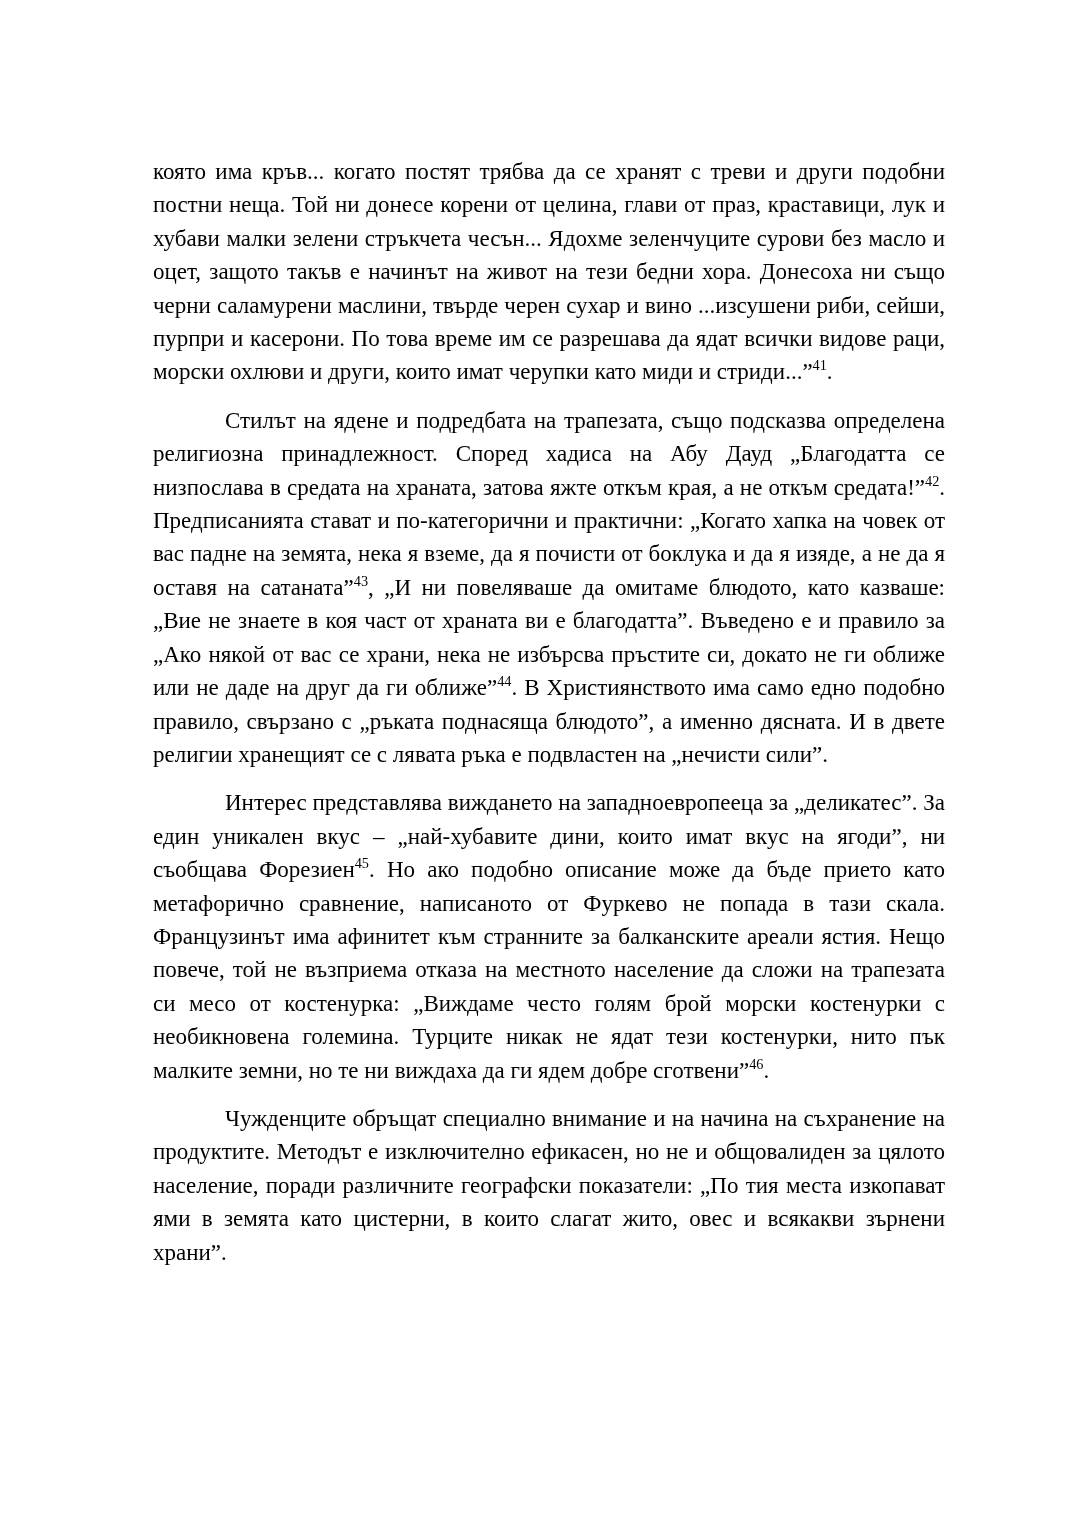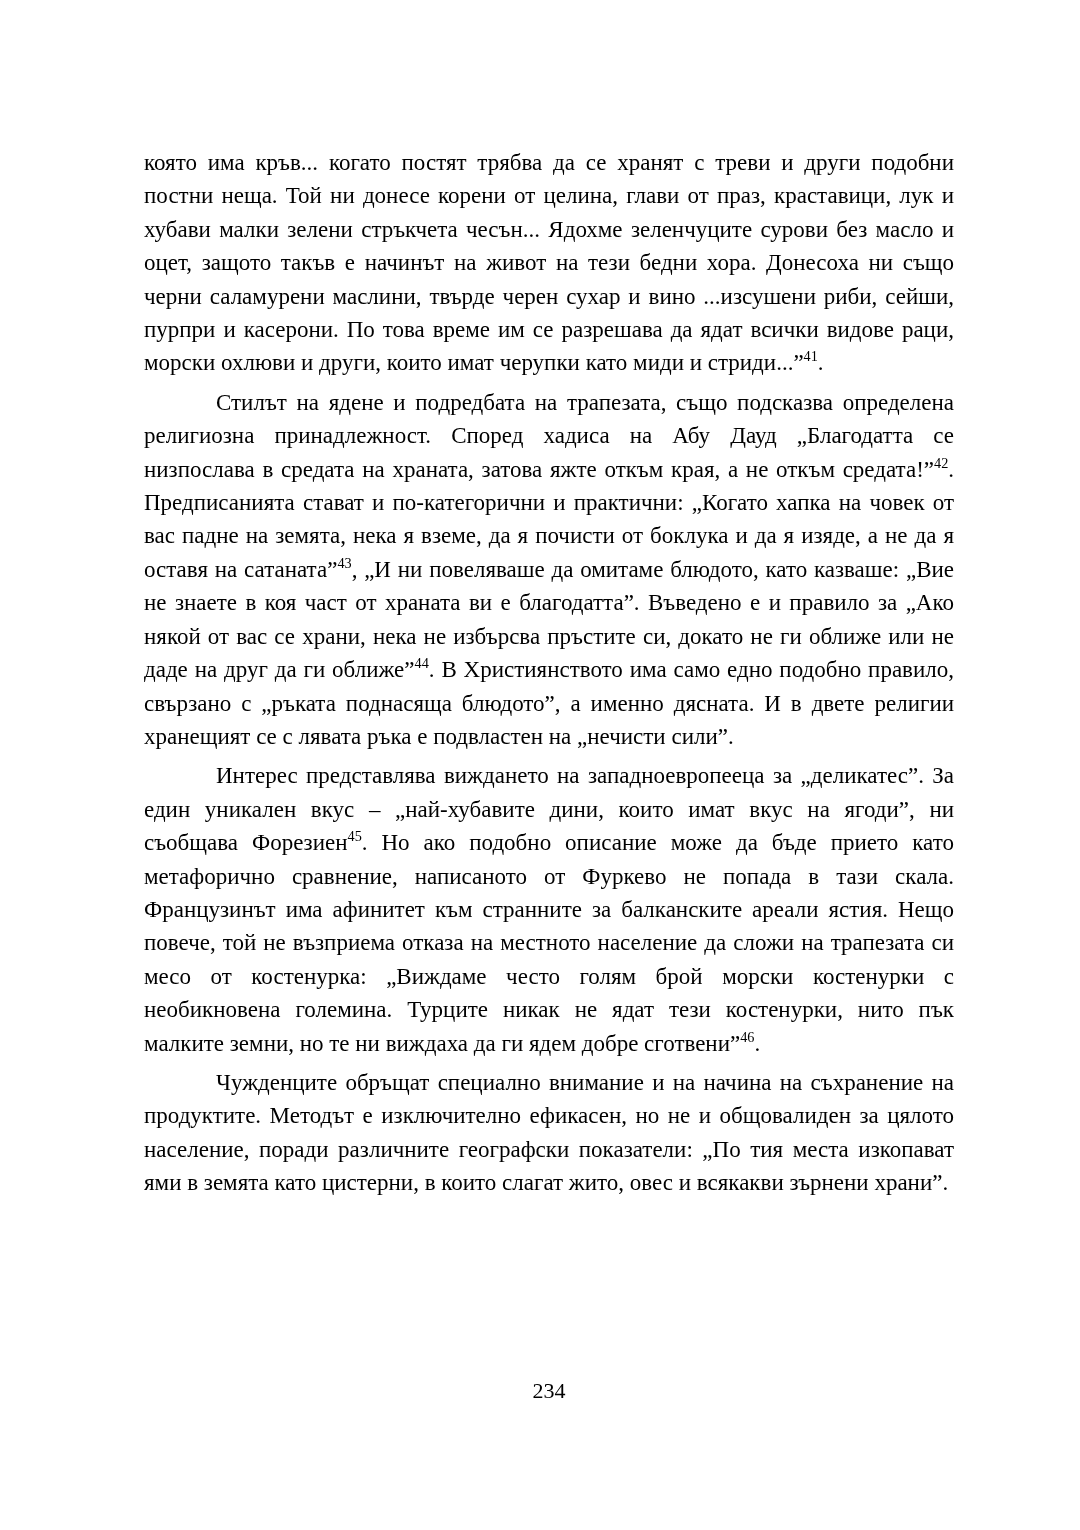--- a/index.html
+++ b/index.html
@@ -20,21 +20,21 @@
     position: absolute;
     left: 138px;
     top: 140px;
     width: 822px;
     font-size: 23px;
     line-height: 33.4px;
     text-align: justify;
     text-justify: inter-word;
   }
   p.para {
-    margin: 6px;
+    margin: 15px;
     padding: 0;
   }
   p.para.indent {
     text-indent: 72px;
   }
   sup.fnref {
     font-size: 0.62em;
     line-height: 0;
     vertical-align: super;
   }
@@ -51,14 +51,13 @@
 </head>
 <body>
 
 <div class="page">
   <div class="text-block">
       <p class="para"><span>която има кръв... когато постят трябва да се хранят с треви и други подобни постни неща. Той ни донесе корени от целина, глави от праз, краставици, лук и хубави малки зелени стръкчета чесън... Ядохме зеленчуците сурови без масло и оцет, защото такъв е начинът на живот на тези бедни хора. Донесоха ни също черни саламурени маслини, твърде черен сухар и вино ...изсушени риби, сейши, пурпри и касерони. По това време им се разрешава да ядат всички видове раци, морски охлюви и други, които имат черупки като миди и стриди...”</span><sup class="fnref">41</sup><span>.</span></p>
       <p class="para indent"><span>Стилът на ядене и подредбата на трапезата, също подсказва определена религиозна принадлежност. Според хадиса на Абу Дауд „Благодатта се низпослава в средата на храната, затова яжте откъм края, а не откъм средата!”</span><sup class="fnref">42</sup><span>. Предписанията стават и по-категорични и практични: „Когато хапка на човек от вас падне на земята, нека я вземе, да я почисти от боклука и да я изяде, а не да я оставя на сатаната”</span><sup class="fnref">43</sup><span>, „И ни повеляваше да омитаме блюдото, като казваше: „Вие не знаете в коя част от храната ви е благодатта”. Въведено е и правило за „Ако някой от вас се храни, нека не избърсва пръстите си, докато не ги оближе или не даде на друг да ги оближе”</span><sup class="fnref">44</sup><span>. В Християнството има само едно подобно правило, свързано с „ръката поднасяща блюдото”, а именно дясната. И в двете религии хранещият се с лявата ръка е подвластен на „нечисти сили”.</span></p>
       <p class="para indent"><span>Интерес представлява виждането на западноевропееца за „деликатес”. За един уникален вкус – „най-хубавите дини, които имат вкус на ягоди”, ни съобщава Форезиен</span><sup class="fnref">45</sup><span>. Но ако подобно описание може да бъде прието като метафорично сравнение, написаното от Фуркево не попада в тази скала. Французинът има афинитет към странните за балканските ареали ястия. Нещо повече, той не възприема отказа на местното население да сложи на трапезата си месо от костенурка: „Виждаме често голям брой морски костенурки с необикновена големина. Турците никак не ядат тези костенурки, нито пък малките земни, но те ни виждаха да ги ядем добре сготвени”</span><sup class="fnref">46</sup><span>.</span></p>
       <p class="para indent"><span>Чужденците обръщат специално внимание и на начина на съхранение на продуктите. Методът е изключително ефикасен, но не и общовалиден за цялото население, поради различните географски показатели: „По тия места изкопават ями в земята като цистерни, в които слагат жито, овес и всякакви зърнени храни”.</span></p>
     </div>
-  <div class="page-number">234</div>
 </div>
 
 </body></html>

